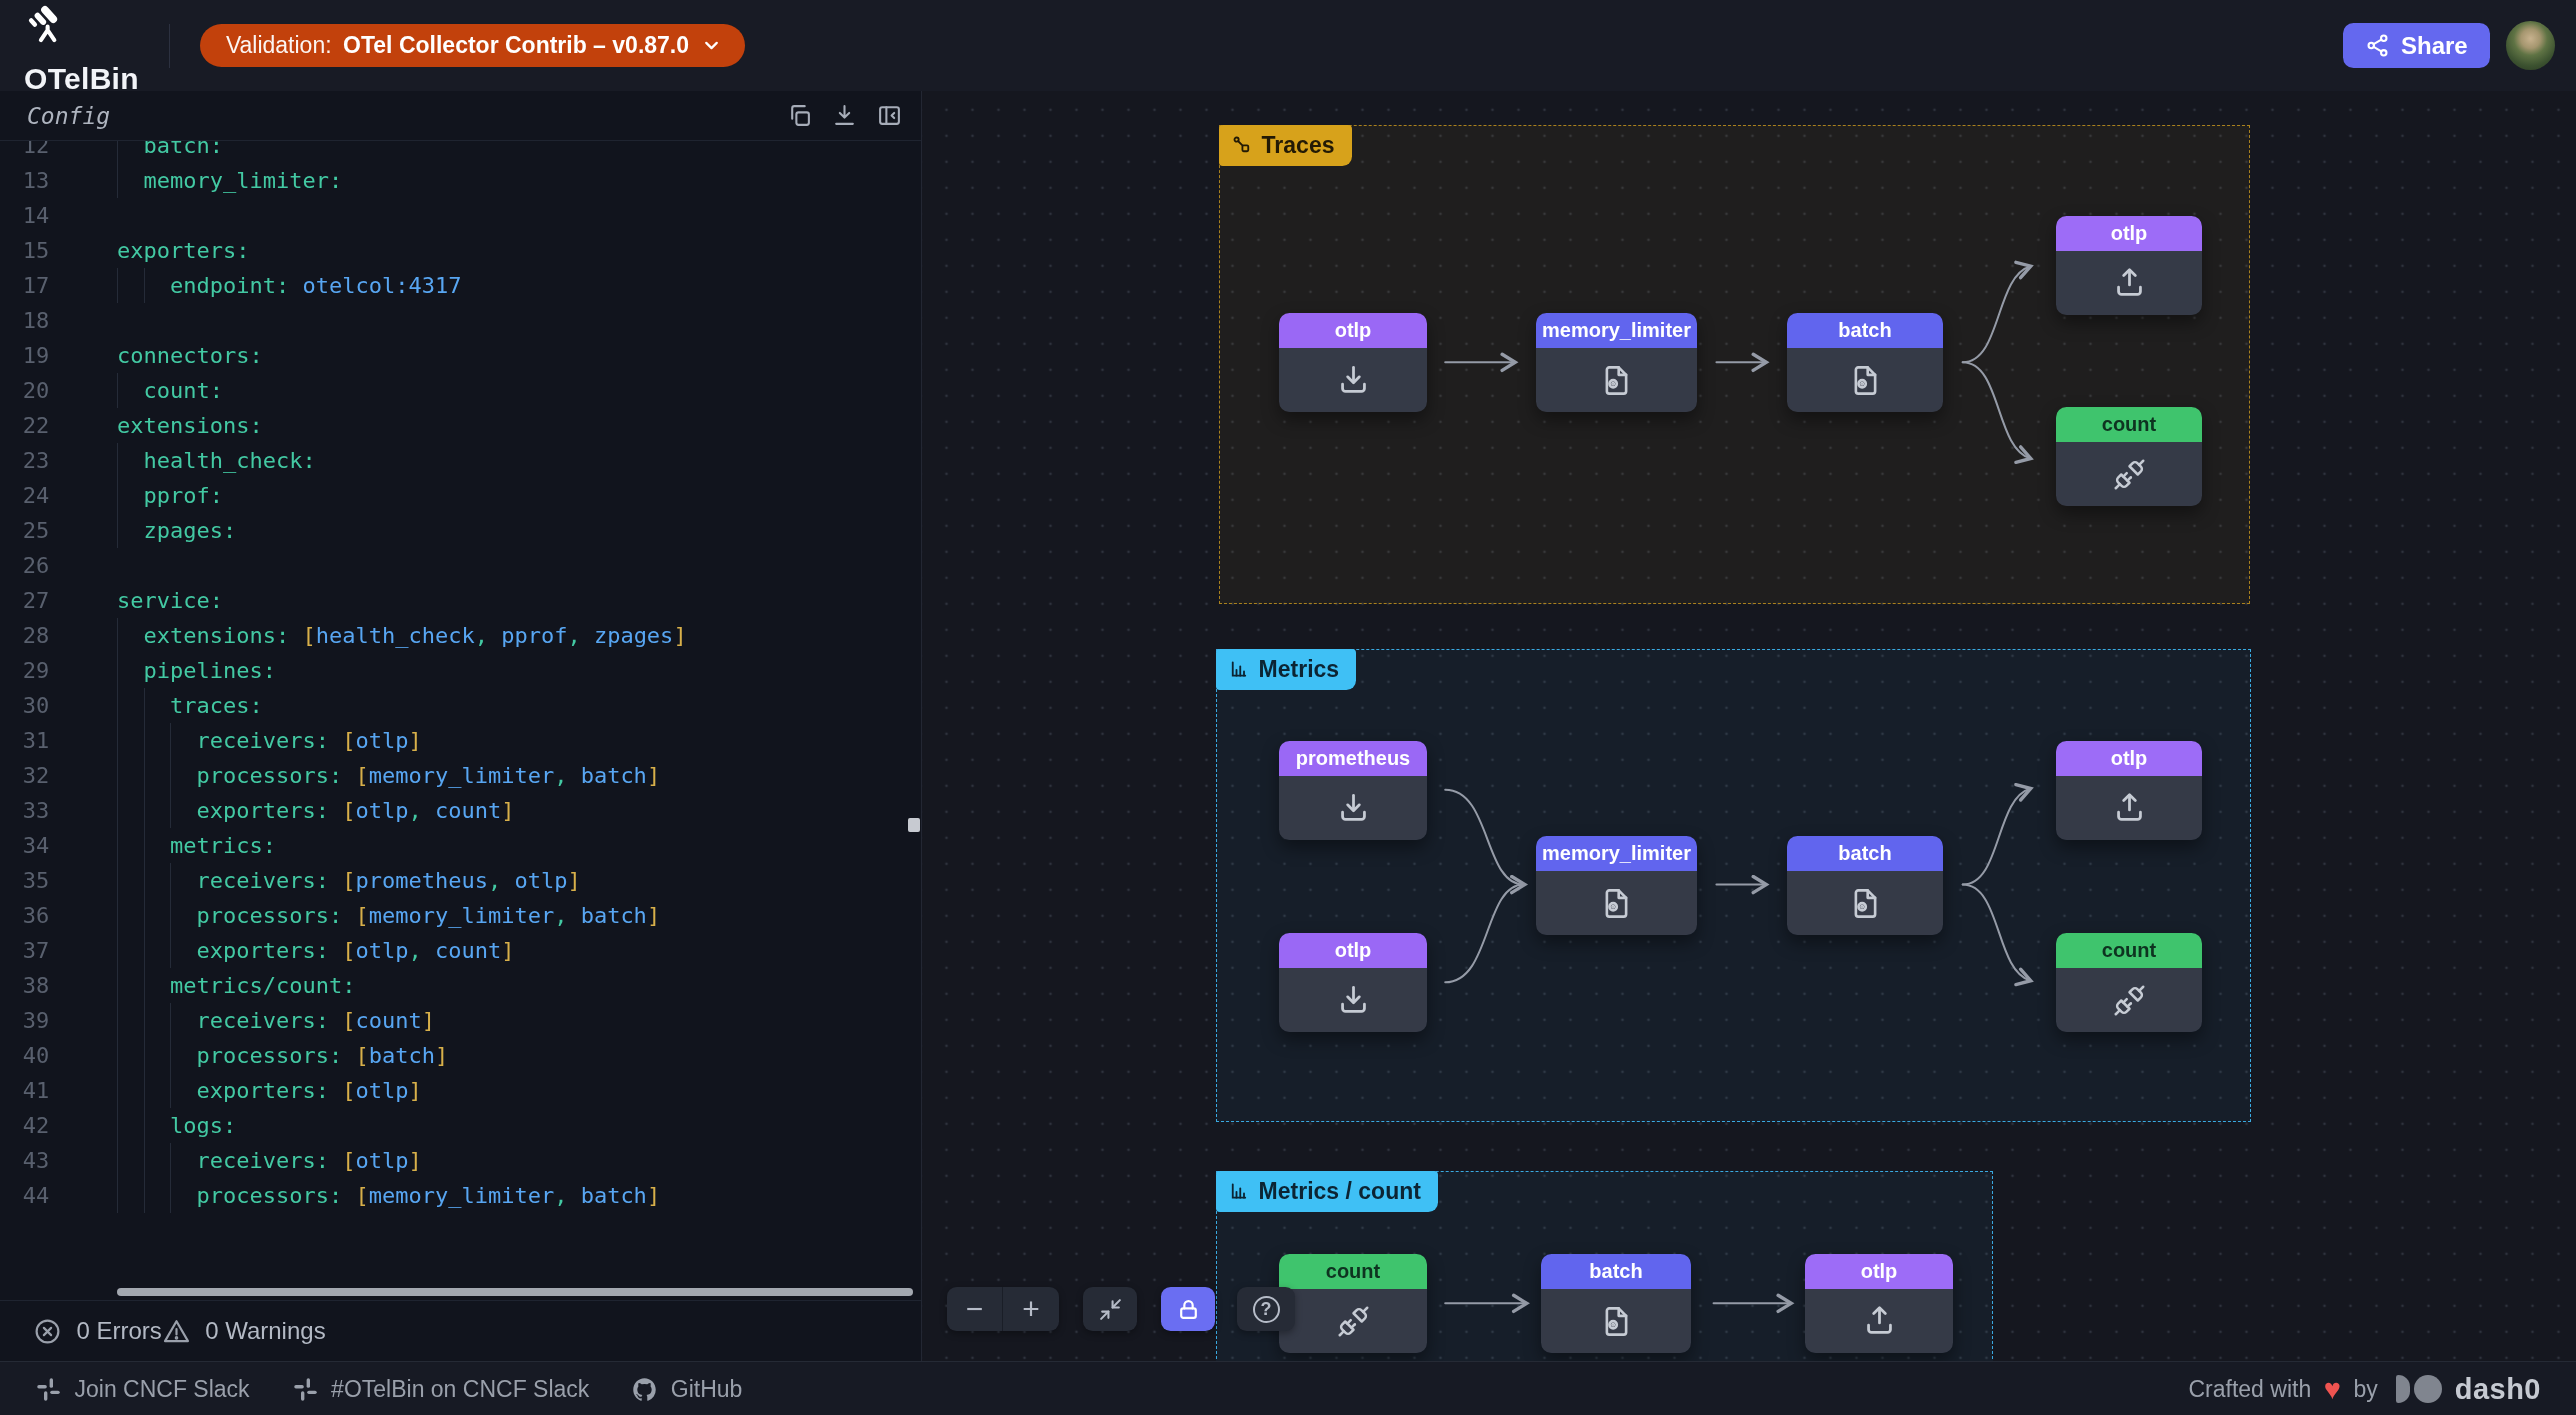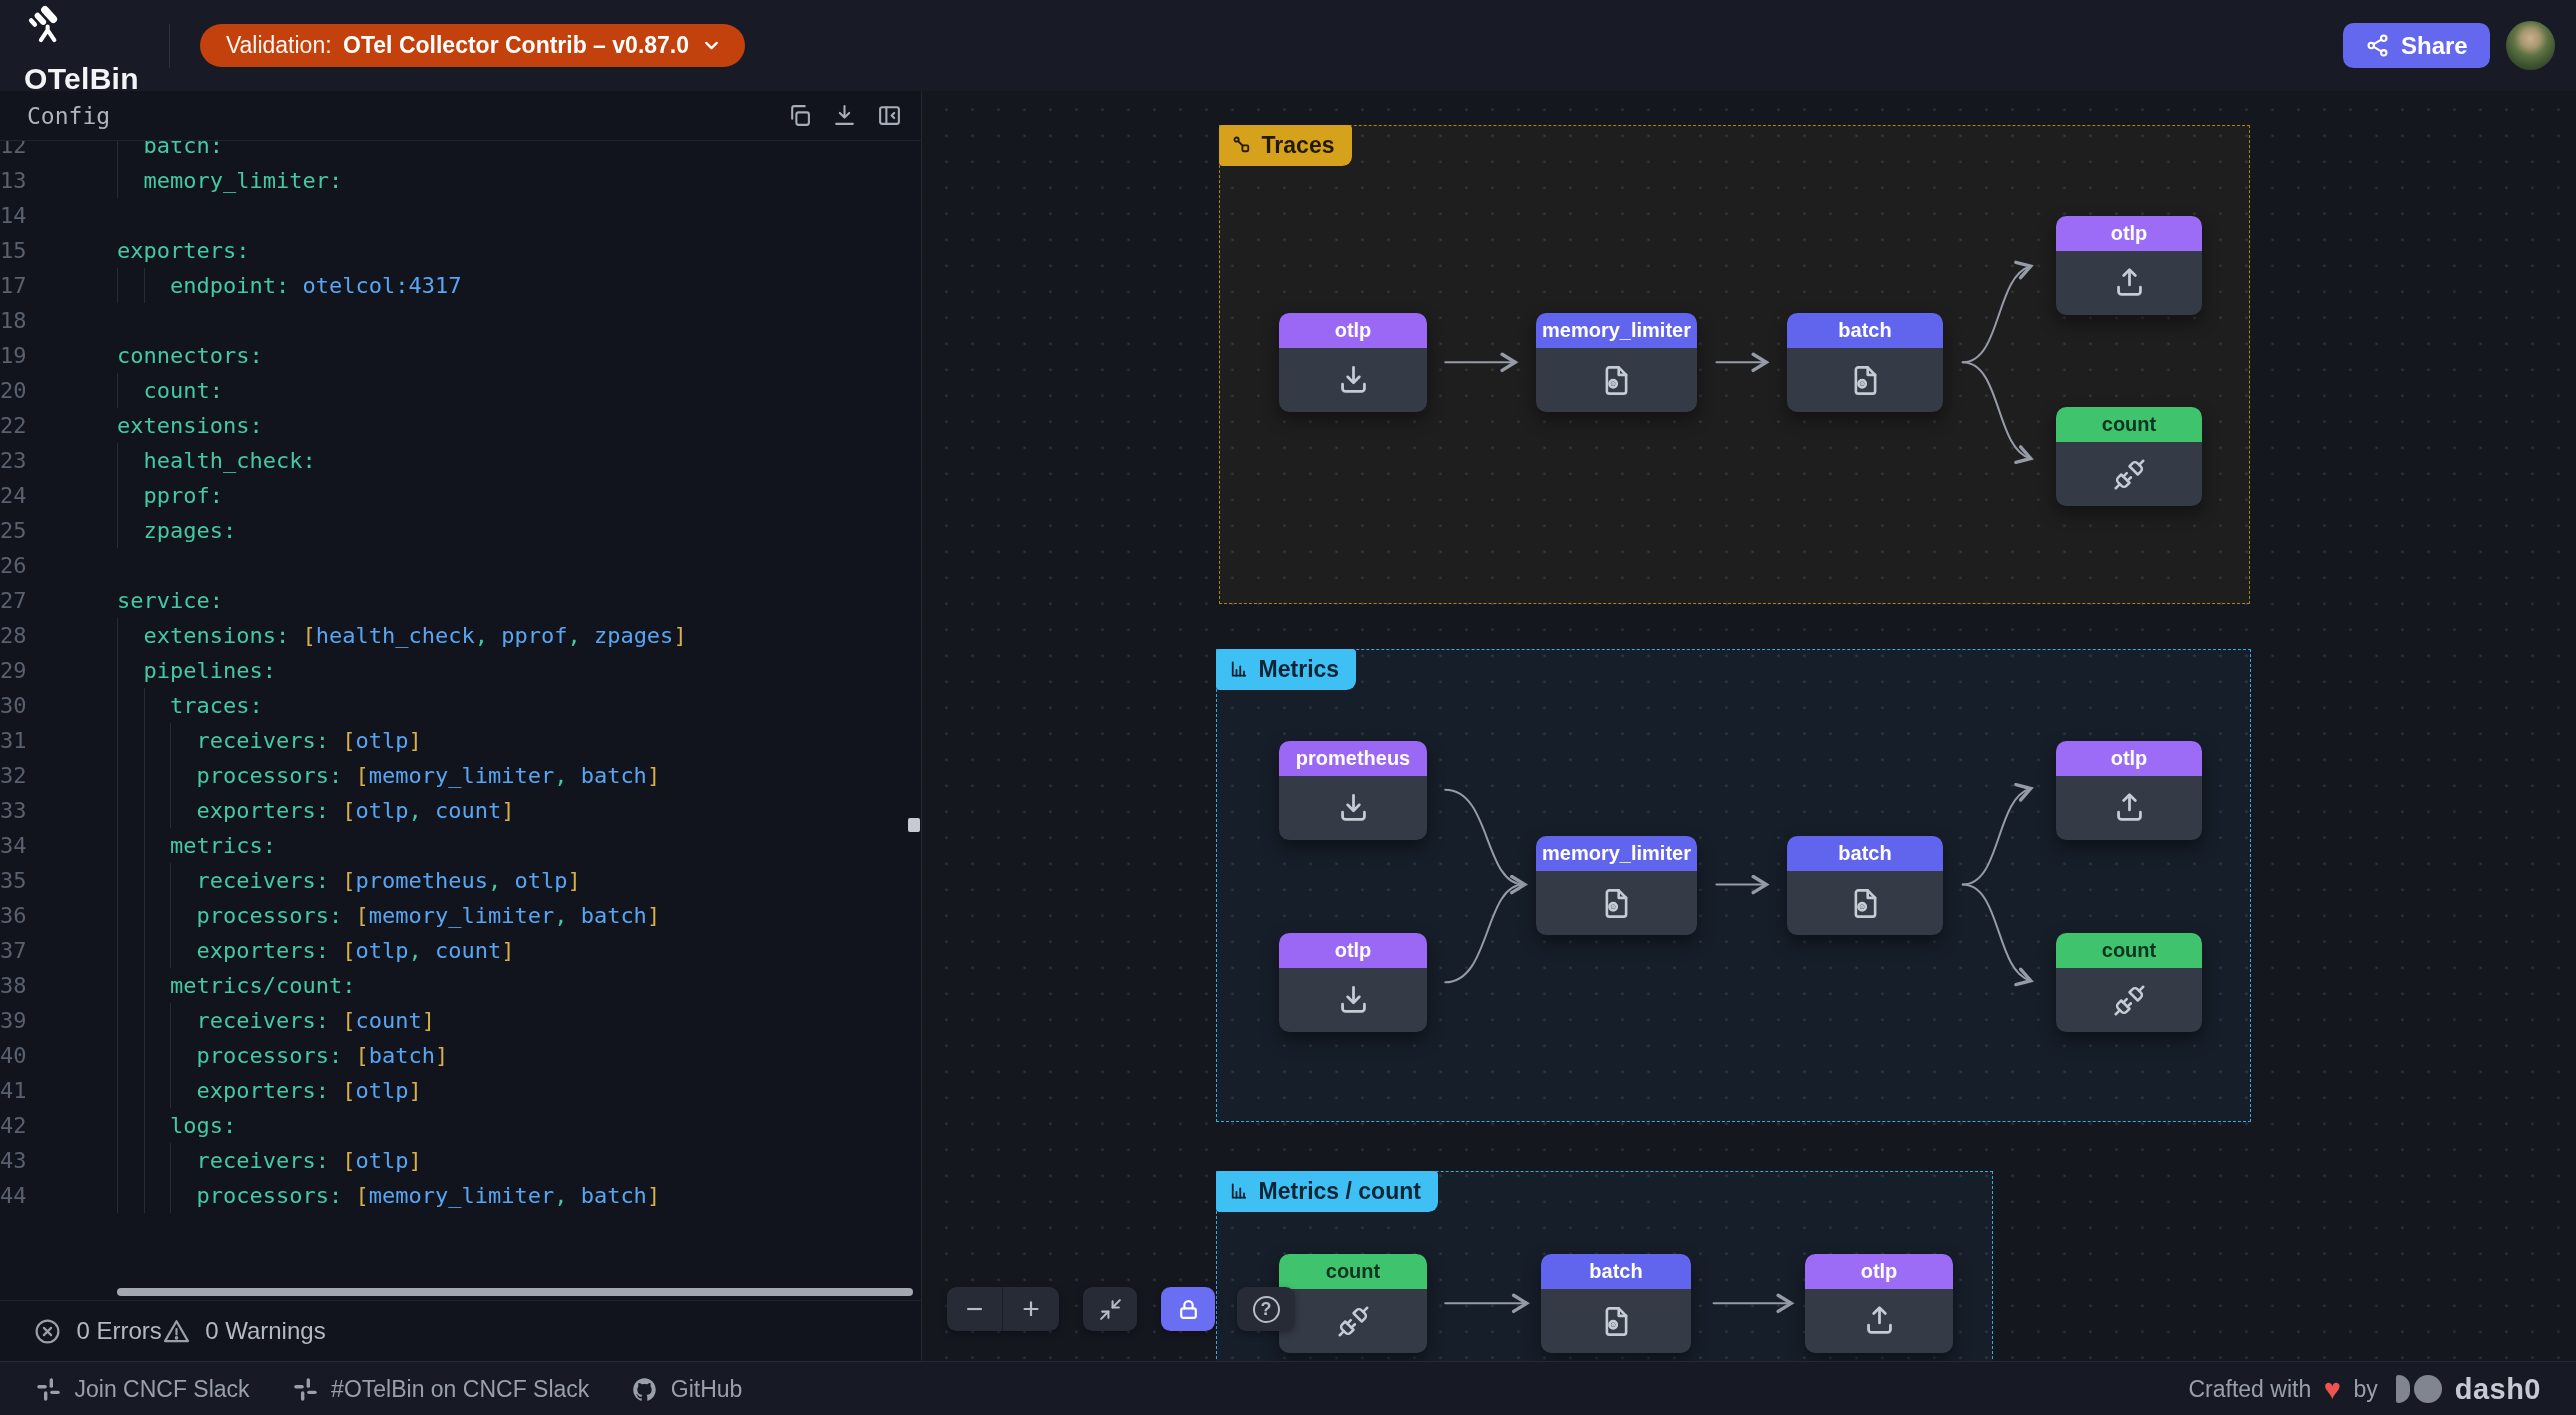--- a/index.html
+++ b/index.html
@@ -19,27 +19,27 @@
   .share-btn { display:flex; align-items:center; gap:11.5px; height:45px; border-radius:10.5px; background:#6468ef; border:none; color:#fff; font-size:24px; font-weight:bold; padding:0 22px; cursor:pointer; margin-right:16.3px; }
   .avatar { width:49px; height:49px; border-radius:50%; border:none; cursor:pointer;
     background:radial-gradient(circle at 50% 36%, #c8b28e 0%, #a5966f 24%, #5f7344 42%, #3c5230 68%, #263420 100%); }
 
   
   .main { display:flex; height:1270px; }
 
   
   .editor-panel { width:922px; background:#11141d; display:flex; flex-direction:column; border-right:1px solid #232733; }
   .editor-header { height:50px; flex:none; display:flex; align-items:center; padding:0 19px 0 27px; border-bottom:1px solid #1f2430; }
-  .editor-title { font-family:"DejaVu Sans Mono", monospace; font-size:23px; color:#aeb4bf; }
+  .editor-title { font-family:"DejaVu Sans Mono", monospace; font-size:23px; color:#aeb4bf;font-style:italic; }
   .eh-icons { margin-left:auto; display:flex; align-items:center; gap:20px; }
   .icon-btn { background:none; border:none; cursor:pointer; color:#a7adb9; display:flex; align-items:center; padding:0; }
   .editor-body { position:relative; flex:1; overflow:hidden; }
   .code { margin-top:-13.4px; font-family:"DejaVu Sans Mono", monospace; font-size:22px; }
   .line { display:flex; height:35px; align-items:stretch; }
-  .ln { width:72px; flex:none; text-align:left; color:#59606e; line-height:35px; }
+  .ln { width:72px; flex:none; text-align:center; color:#59606e; line-height:35px; }
   .lc { margin-left:45px; display:flex; align-items:stretch; }
   .ind { width:26.5px; flex:none; border-left:1px solid #252b38; }
   .lc span { white-space:pre; line-height:35px; }
   .tk-k { color:#43c9a3; } .tk-v { color:#58a6f2; } .tk-b { color:#d8b04a; }
   .tk-p { color:#43c9a3; } .tk-d { color:#cfd3da; }
   .hscrollbar { position:absolute; left:117px; right:7.7px; bottom:3.8px; height:8.6px; border-radius:4.8px; background:#b4b8c1; opacity:.9; cursor:pointer; }
   .vscroll-handle { position:absolute; right:1px; top:677px; width:12.5px; height:14.4px; background:#c7cad1; border-radius:1.9px; cursor:pointer; }
   .status-bar { height:61px; flex:none; border-top:1px solid #1f2430; display:flex; align-items:center; padding:0 33px; color:#b3b9c4; font-size:24px; }
   .status-item { display:flex; align-items:center; gap:14.4px; }
 

